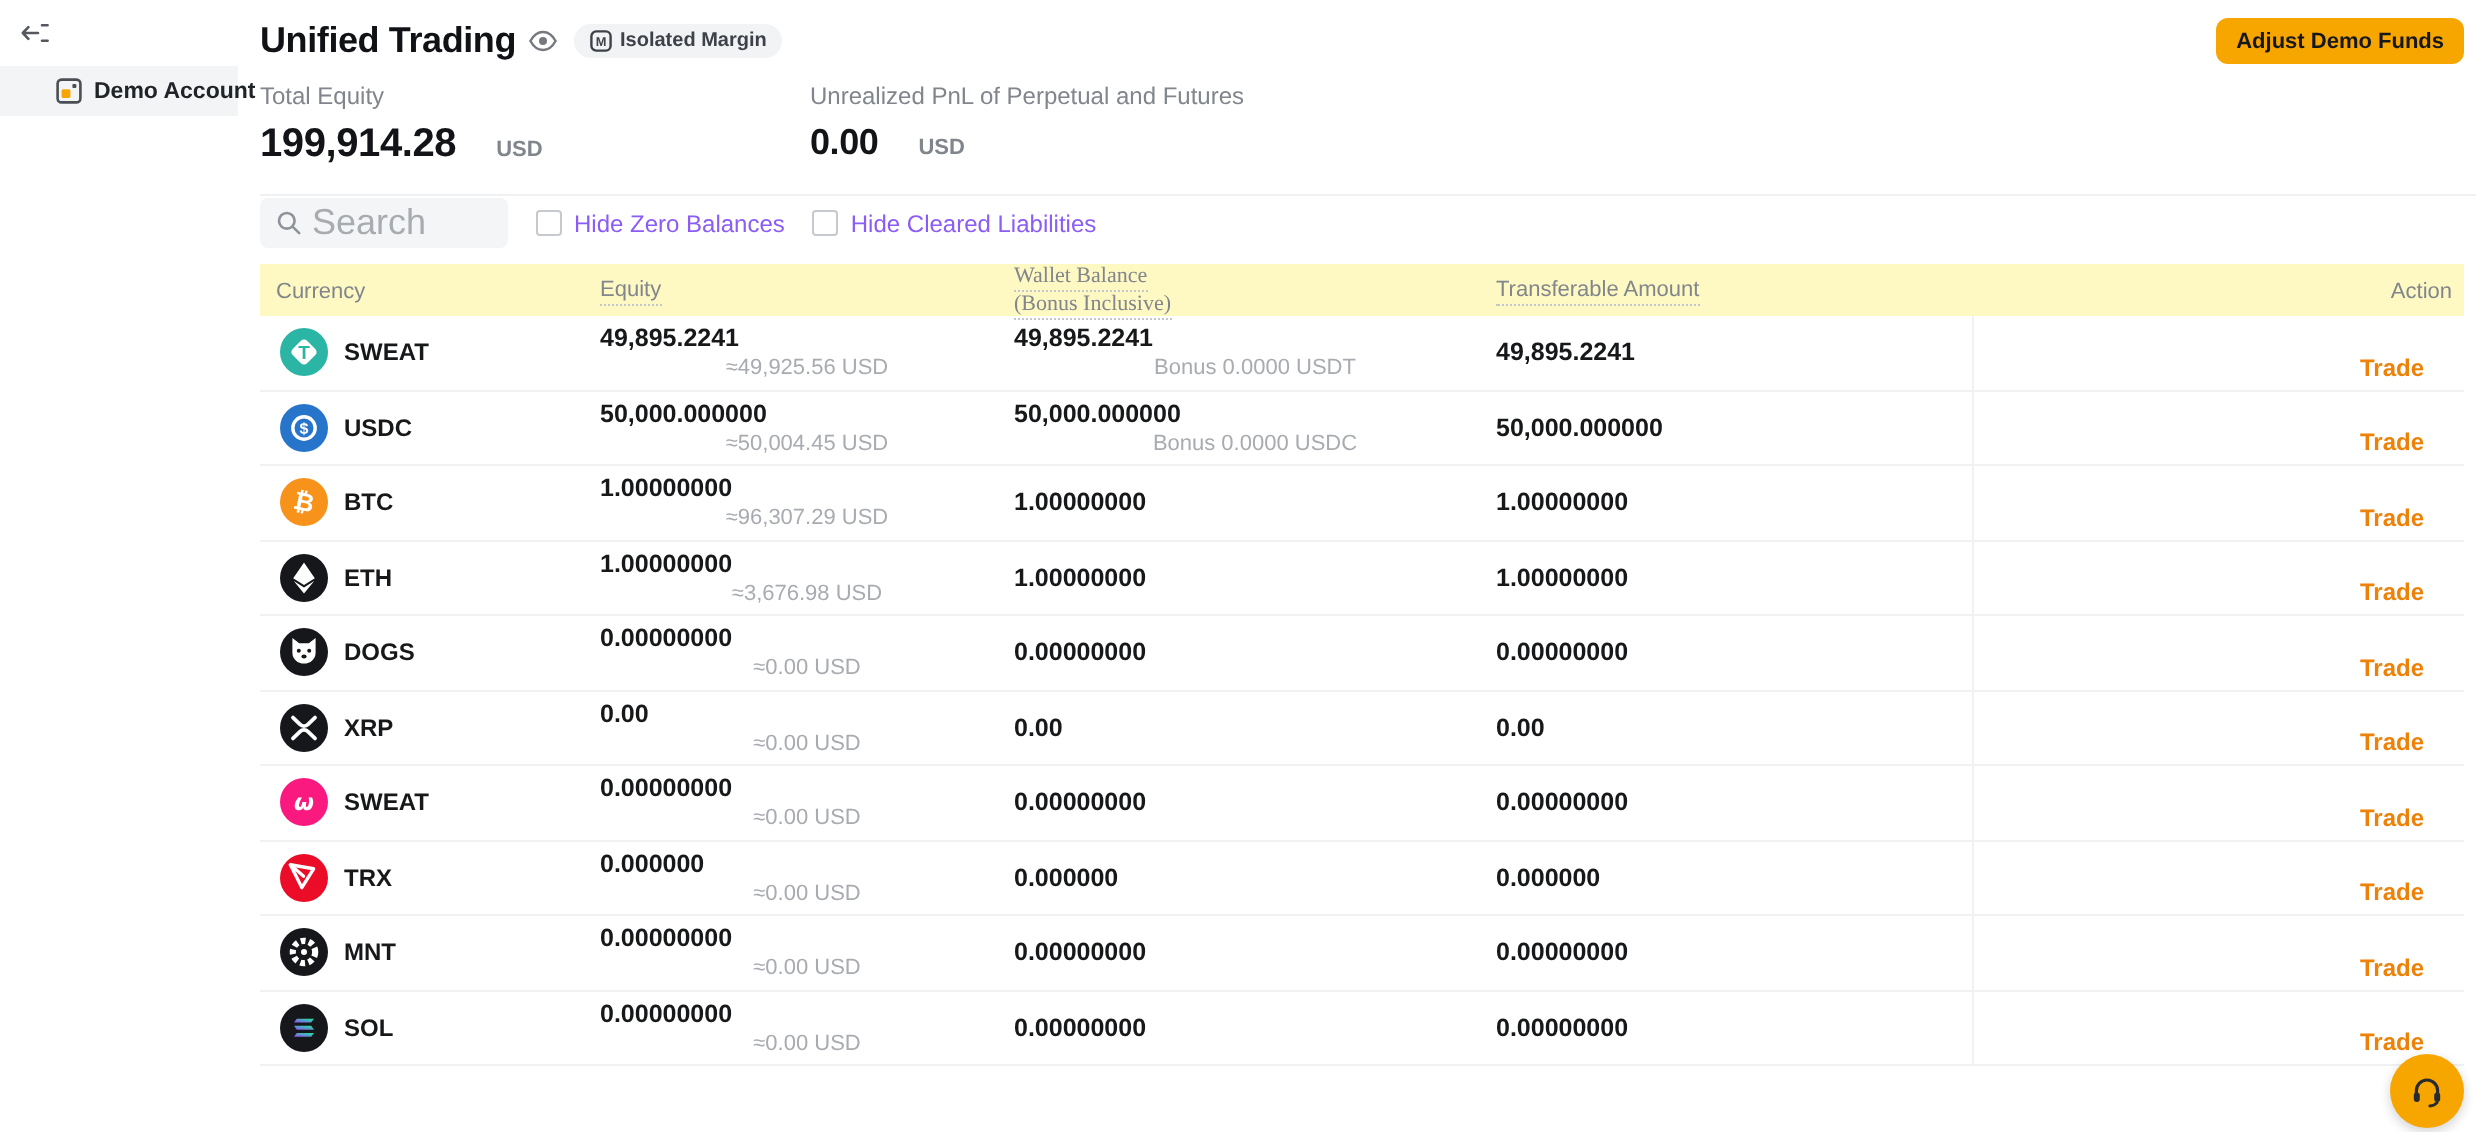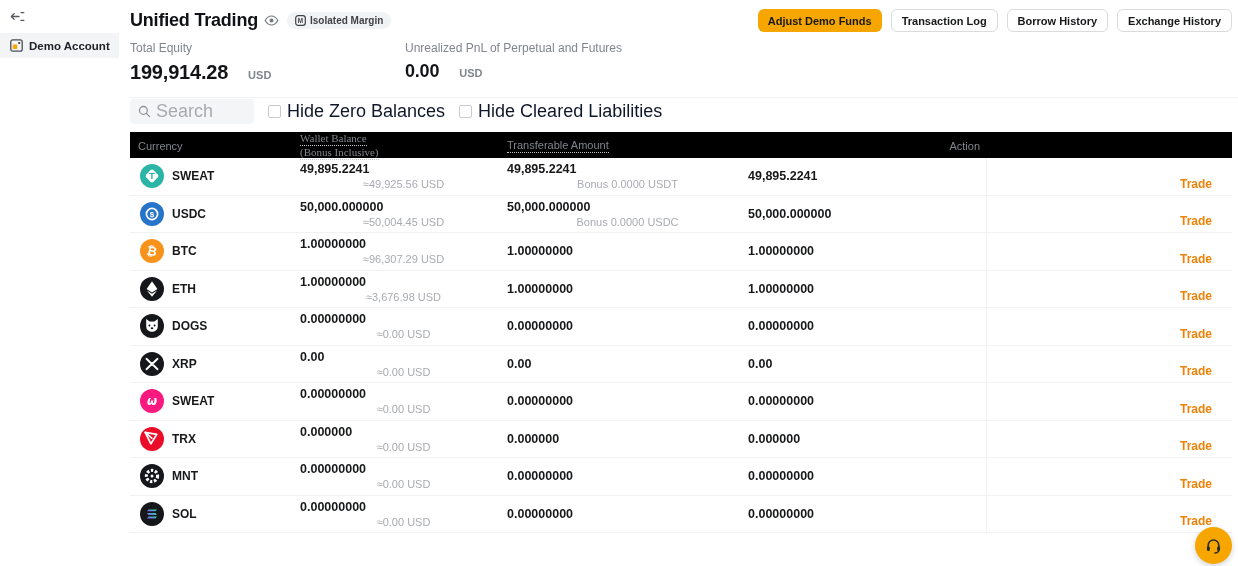--- a/index.html
+++ b/index.html
@@ -3,21 +3,21 @@
 <meta charset="utf-8">
 <style>
   html,body{margin:0;padding:0;}
   body{
     width:1238px;height:566px;position:relative;overflow:hidden;background:#ffffff;
     font-family:"Liberation Sans",sans-serif;-webkit-font-smoothing:antialiased;
   }
   
   .sidebar{position:absolute;left:0;top:0;width:120px;height:566px;background:#fff;}
   .collapse-btn{position:absolute;left:10px;top:9px;width:18px;height:14px;background:none;border:none;padding:0;cursor:pointer;display:flex;align-items:center;}
-  .side-item{position:absolute;left:0;top:33px;width:119px;height:25px;background:#f3f4f6;display:flex;align-items:center;padding-left:10px;box-sizing:border-box;gap:6px;cursor:pointer;}
+  .side-item{position:absolute;left:0;top:33px;width:119px;height:25px;background:#f3f4f6;display:flex;align-items:center;padding-left:28px;box-sizing:border-box;gap:6px;cursor:pointer;}
   .side-item-label{font-size:11.5px;font-weight:700;color:#202327;white-space:nowrap;}
   
   .main{position:absolute;left:120px;top:0;width:1118px;height:566px;}
   .header-row{position:absolute;left:10px;right:6px;top:8px;height:25px;display:flex;align-items:center;justify-content:space-between;}
   .title-group{display:flex;align-items:center;}
   .page-title{font-size:18px;font-weight:700;color:#101216;letter-spacing:-0.2px;}
   .eye{margin-left:6px;display:flex;cursor:pointer;}
   .badge{margin-left:8px;display:flex;align-items:flex-start;gap:4px;background:#f2f3f5;border-radius:10px;padding:3px 8px;font-size:10px;font-weight:700;color:#3e4248;white-space:nowrap;}
   .actions{display:flex;align-items:center;gap:9px;}
   .btn{height:23px;border-radius:6px;font-size:11px;font-weight:700;color:#17181a;display:flex;align-items:center;padding:0 10px;box-sizing:border-box;cursor:pointer;white-space:nowrap;font-family:inherit;}
@@ -32,25 +32,25 @@
   .stat:nth-child(2) .stat-number{font-size:18px;}
   .stat-unit{font-size:11px;font-weight:600;color:#81858c;}
   .section-divider{position:absolute;left:10px;right:0;top:97px;height:1px;background:#f0f1f3;}
   
   .filter-row{position:absolute;left:10px;top:99px;height:25px;display:flex;align-items:center;}
   .search-box{width:124px;height:25px;background:#f4f5f6;border-radius:4px;display:flex;align-items:center;padding:0 8px;box-sizing:border-box;gap:5px;}
   .search-input{border:none;background:transparent;outline:none;width:84px;font-size:18px;color:#17181a;font-family:inherit;padding:0;}
   .search-input::placeholder{color:#a8abb0;}
   .checkbox-group{display:flex;align-items:center;margin-left:14px;gap:6px;cursor:pointer;}
   .cb{width:13px;height:13px;border:1px solid #c6c9ce;border-radius:2px;background:#fff;box-sizing:border-box;}
-  .cb-label{font-size:18px;color:#0f172a;white-space:nowrap;}
+  .cb-label{font-size:12px;color:#8b5cf6;white-space:nowrap;}
   
   .table{position:absolute;left:10px;right:6px;top:132px;}
   .thead,.trow{display:grid;grid-template-columns:170px 207px 241px 238px 1fr;}
-  .thead{background:#000000;height:26px;align-items:center;font-size:11px;color:#81858c;}
+  .thead{background:#fef9c3;height:26px;align-items:center;font-size:11px;color:#81858c;}
   .th{line-height:12px;}
   .th-currency{padding-left:8px;}
   .th-action{text-align:right;padding-right:6px;}
   .th .u{display:inline-block;border-bottom:1px dotted #c3c6cb;padding-bottom:1px;}
   .th-wallet{display:flex;flex-direction:column;align-items:flex-start;gap:0;font-family:Liberation Serif, serif;}
   .trow{height:37.5px;border-bottom:1px solid #f0f1f3;align-items:center;box-sizing:border-box;}
   .c-currency{display:flex;align-items:center;gap:8px;padding-left:10px;}
   .coin-icon{width:24px;height:24px;display:flex;flex:0 0 24px;}
   .coin-symbol{font-size:12px;font-weight:700;color:#17181a;}
   .val-main{font-size:12.5px;font-weight:700;color:#17181a;}
@@ -98,25 +98,20 @@
             <svg width="11" height="11" viewBox="0 0 11 11">
               <rect x="0.7" y="0.7" width="9.6" height="9.6" rx="2.4" fill="none" stroke="#3e4248" stroke-width="1.2"></rect>
               <text x="5.5" y="8" text-anchor="middle" font-family="Liberation Sans,sans-serif" font-size="6.4" font-weight="bold" fill="#3e4248">M</text>
             </svg>
           </span>
         <span>Isolated Margin</span>
       </span>
     </div>
     <div class="actions">
       <button class="btn btn-primary">Adjust Demo Funds</button>
-      <span id="secondary-buttons" style="display:flex;gap:9px;">
-          <button class="btn btn-secondary">Transaction Log</button>
-          <button class="btn btn-secondary">Borrow History</button>
-          <button class="btn btn-secondary">Exchange History</button>
-        </span>
     </div>
   </div>
 
   <div class="stats-row">
     <div class="stat">
       <div class="stat-label">Total Equity</div>
       <div class="stat-value">
         <span class="stat-number">199,914.28</span>
         <span class="stat-unit">USD</span>
       </div>
@@ -150,20 +145,21 @@
         <span class="checkbox-group">
        <span class="cb"></span>
        <span class="cb-label">Hide Cleared Liabilities</span>
      </span>
       </span>
   </div>
 
   <div class="table">
     <div class="thead">
       <div class="th th-currency">Currency</div>
+      <div class="th"><span class="u">Equity</span></div>
       <div class="th th-wallet">
         <span class="u">Wallet Balance</span>
         <span class="u">(Bonus Inclusive)</span>
       </div>
       <div class="th"><span class="u">Transferable Amount</span></div>
       <div class="th th-action">Action</div>
     </div>
     <div id="table-body">
         <div class="trow">
        <div class="c-currency">

